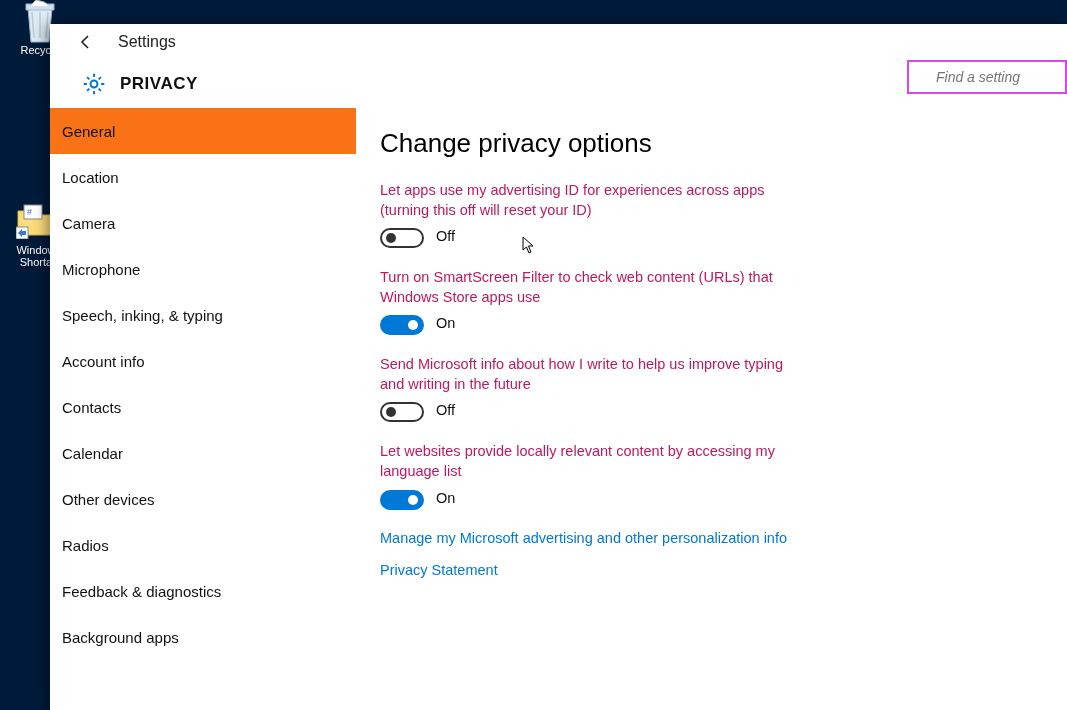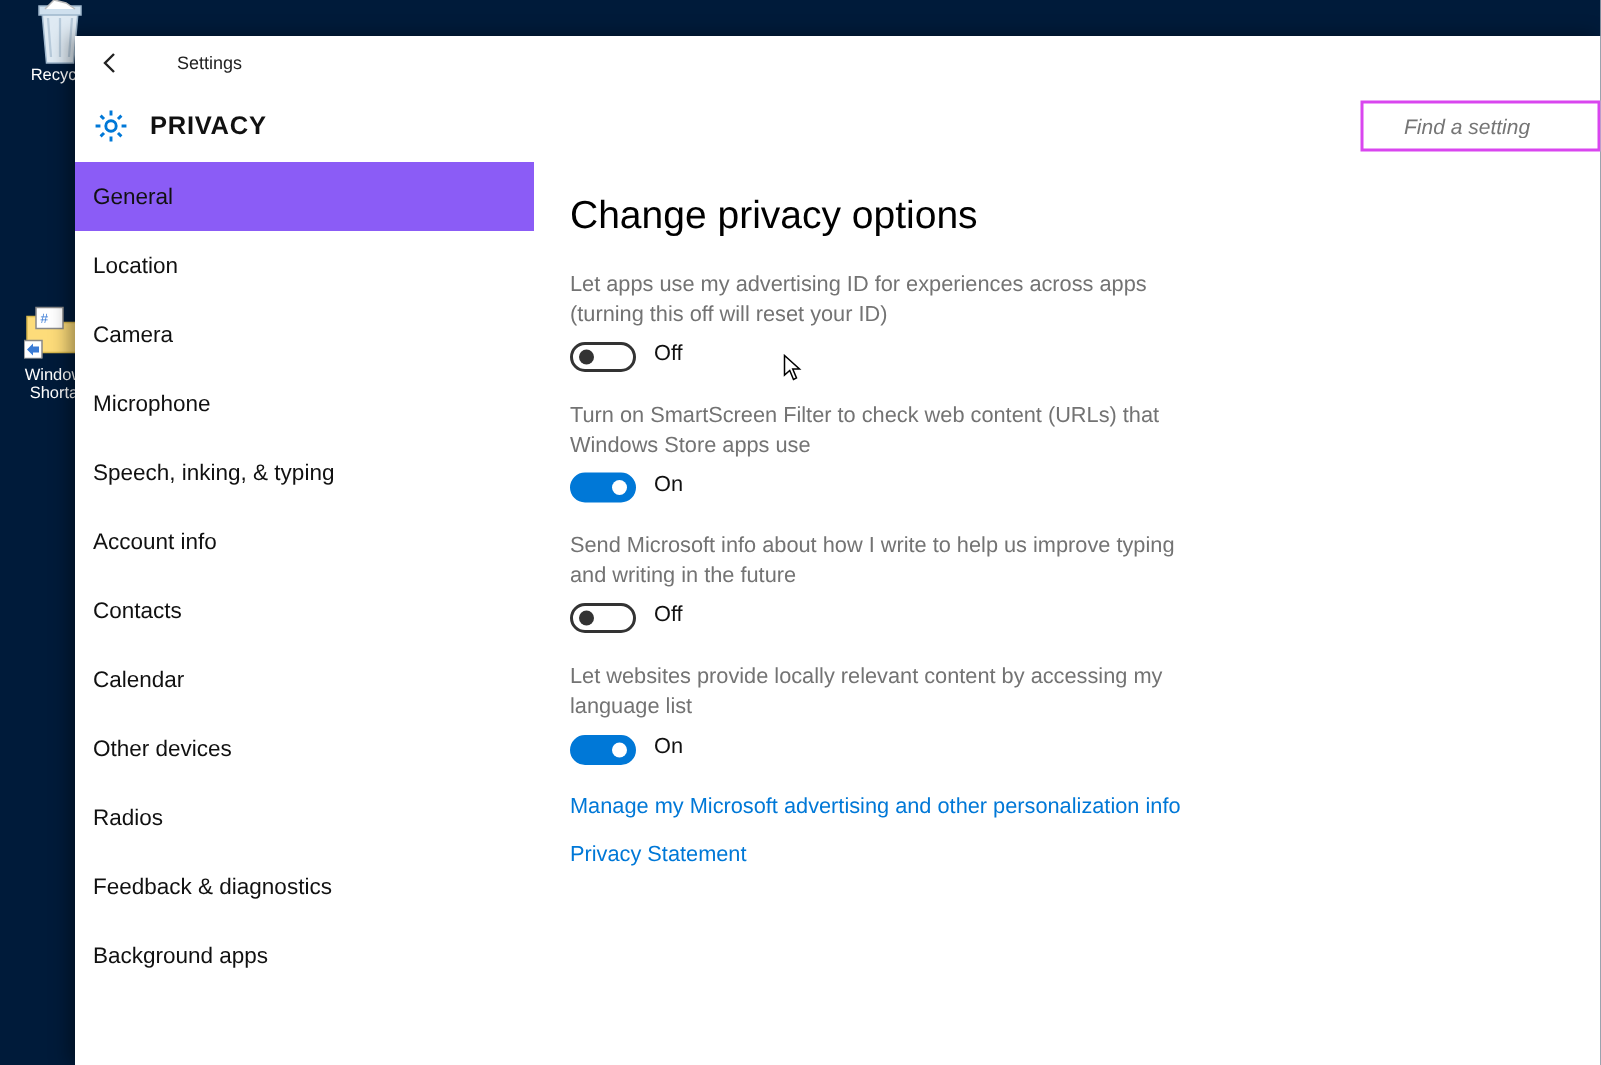--- a/index.html
+++ b/index.html
@@ -31,36 +31,37 @@
     left: 50px; top: 24px;
     width: 1017px; height: 686px;
     background: #fff;
     display: flex; flex-direction: column;
     box-shadow: -4px 0 12px rgba(0,0,0,0.4);
   }
 
   .titlebar {
     height: 36px;
     display: flex; align-items: center;
-    padding: 0 12px;
-    gap: 32px;
-    font-size: 12px;
+    padding: 0 24px;
+    gap: 20px;
+    font-size: 16px;
     color: #222;
   }
   .back-btn {
     width: 24px; height: 24px;
     display: flex; align-items: center; justify-content: center;
     cursor: pointer;
     font-size: 18px; color: #222;
   }
 
   .header-row {
     height: 48px;
-    display: flex; align-items: center; justify-content: space-between;
+    display: flex; justify-content: space-between;
     padding: 0 0 0 10px;
+    margin-left: 20px;
   }
   .header-left { display: flex; align-items: center; gap: 12px; }
   .gear {
     width: 28px; height: 28px;
     color: #0078d7;
     display: flex; align-items: center; justify-content: center;
   }
   .page-title {
     font-size: 17px; font-weight: 600; letter-spacing: 0.5px; color: #111;
   }
@@ -83,34 +84,34 @@
   }
   .nav-item {
     height: 46px;
     display: flex; align-items: center;
     padding: 0 12px;
     font-size: 15px;
     color: #111;
     cursor: pointer;
   }
   .nav-item.selected {
-    background: #8b5cf6;
+    background: #f97316;
   }
 
   .content {
     flex: 1;
     padding: 20px 30px 20px 24px;
     overflow-y: auto;
   }
   .content h1 {
     font-size: 26px; font-weight: 400; color: #000000; margin-bottom: 22px;
   }
   .option { margin-bottom: 20px; max-width: 420px; }
   .option-desc {
-    font-size: 14.5px; color: #737373; line-height: 1.35; margin-bottom: 8px;
+    font-size: 14.5px; color: #be185d; line-height: 1.35; margin-bottom: 8px;
   }
   .toggle-row { display: flex; align-items: flex-start; gap: 12px; }
   .toggle {
     width: 44px; height: 20px; border-radius: 10px;
     border: 2px solid #333; position: relative; cursor: pointer;
     background: #fff;
   }
   .toggle .knob {
     position: absolute; width: 10px; height: 10px; border-radius: 50%;
     background: #333; top: 3px; left: 4px;

